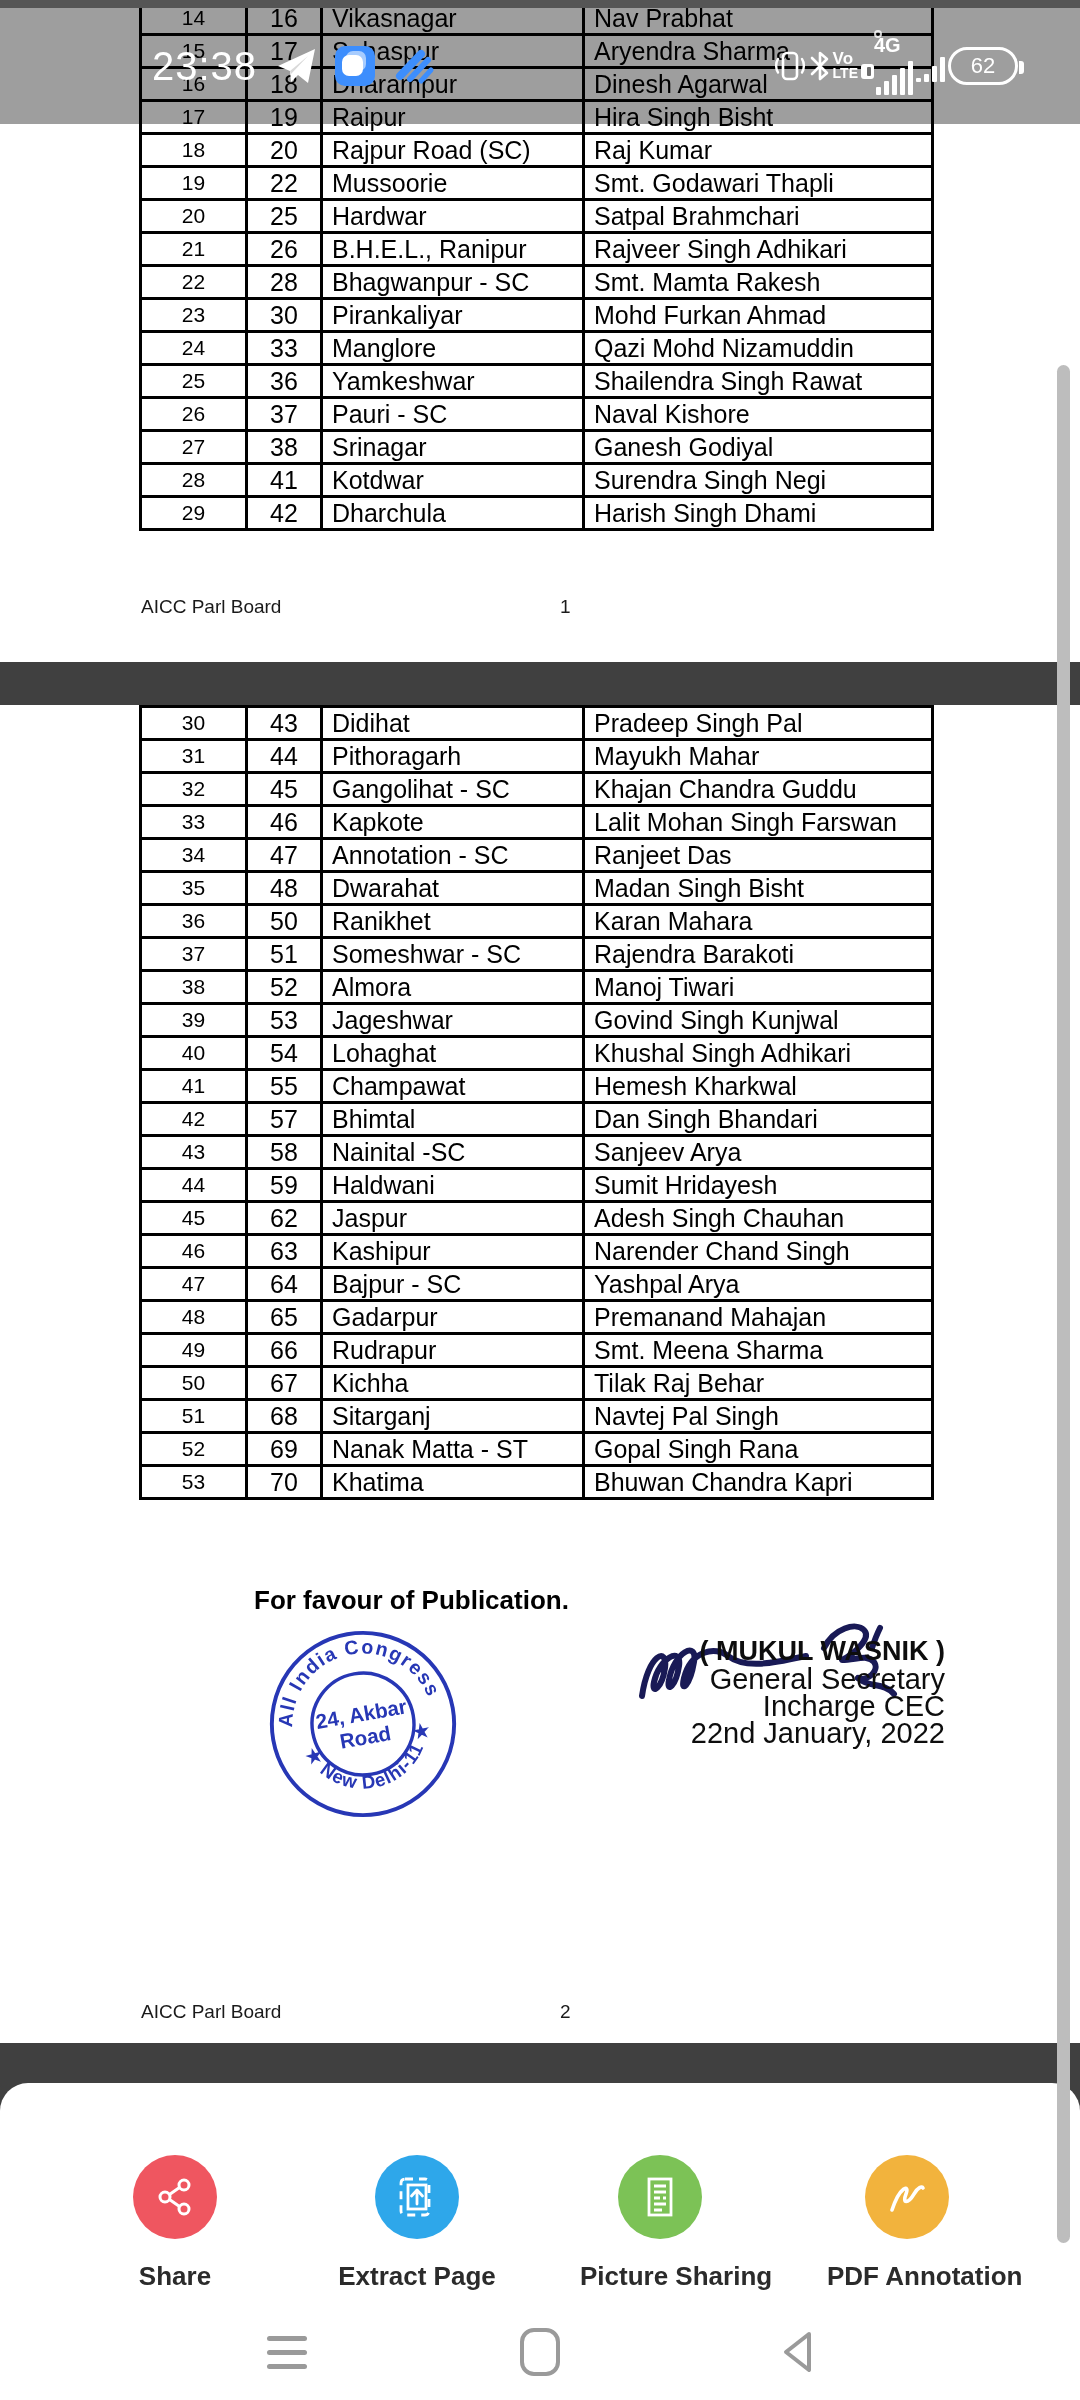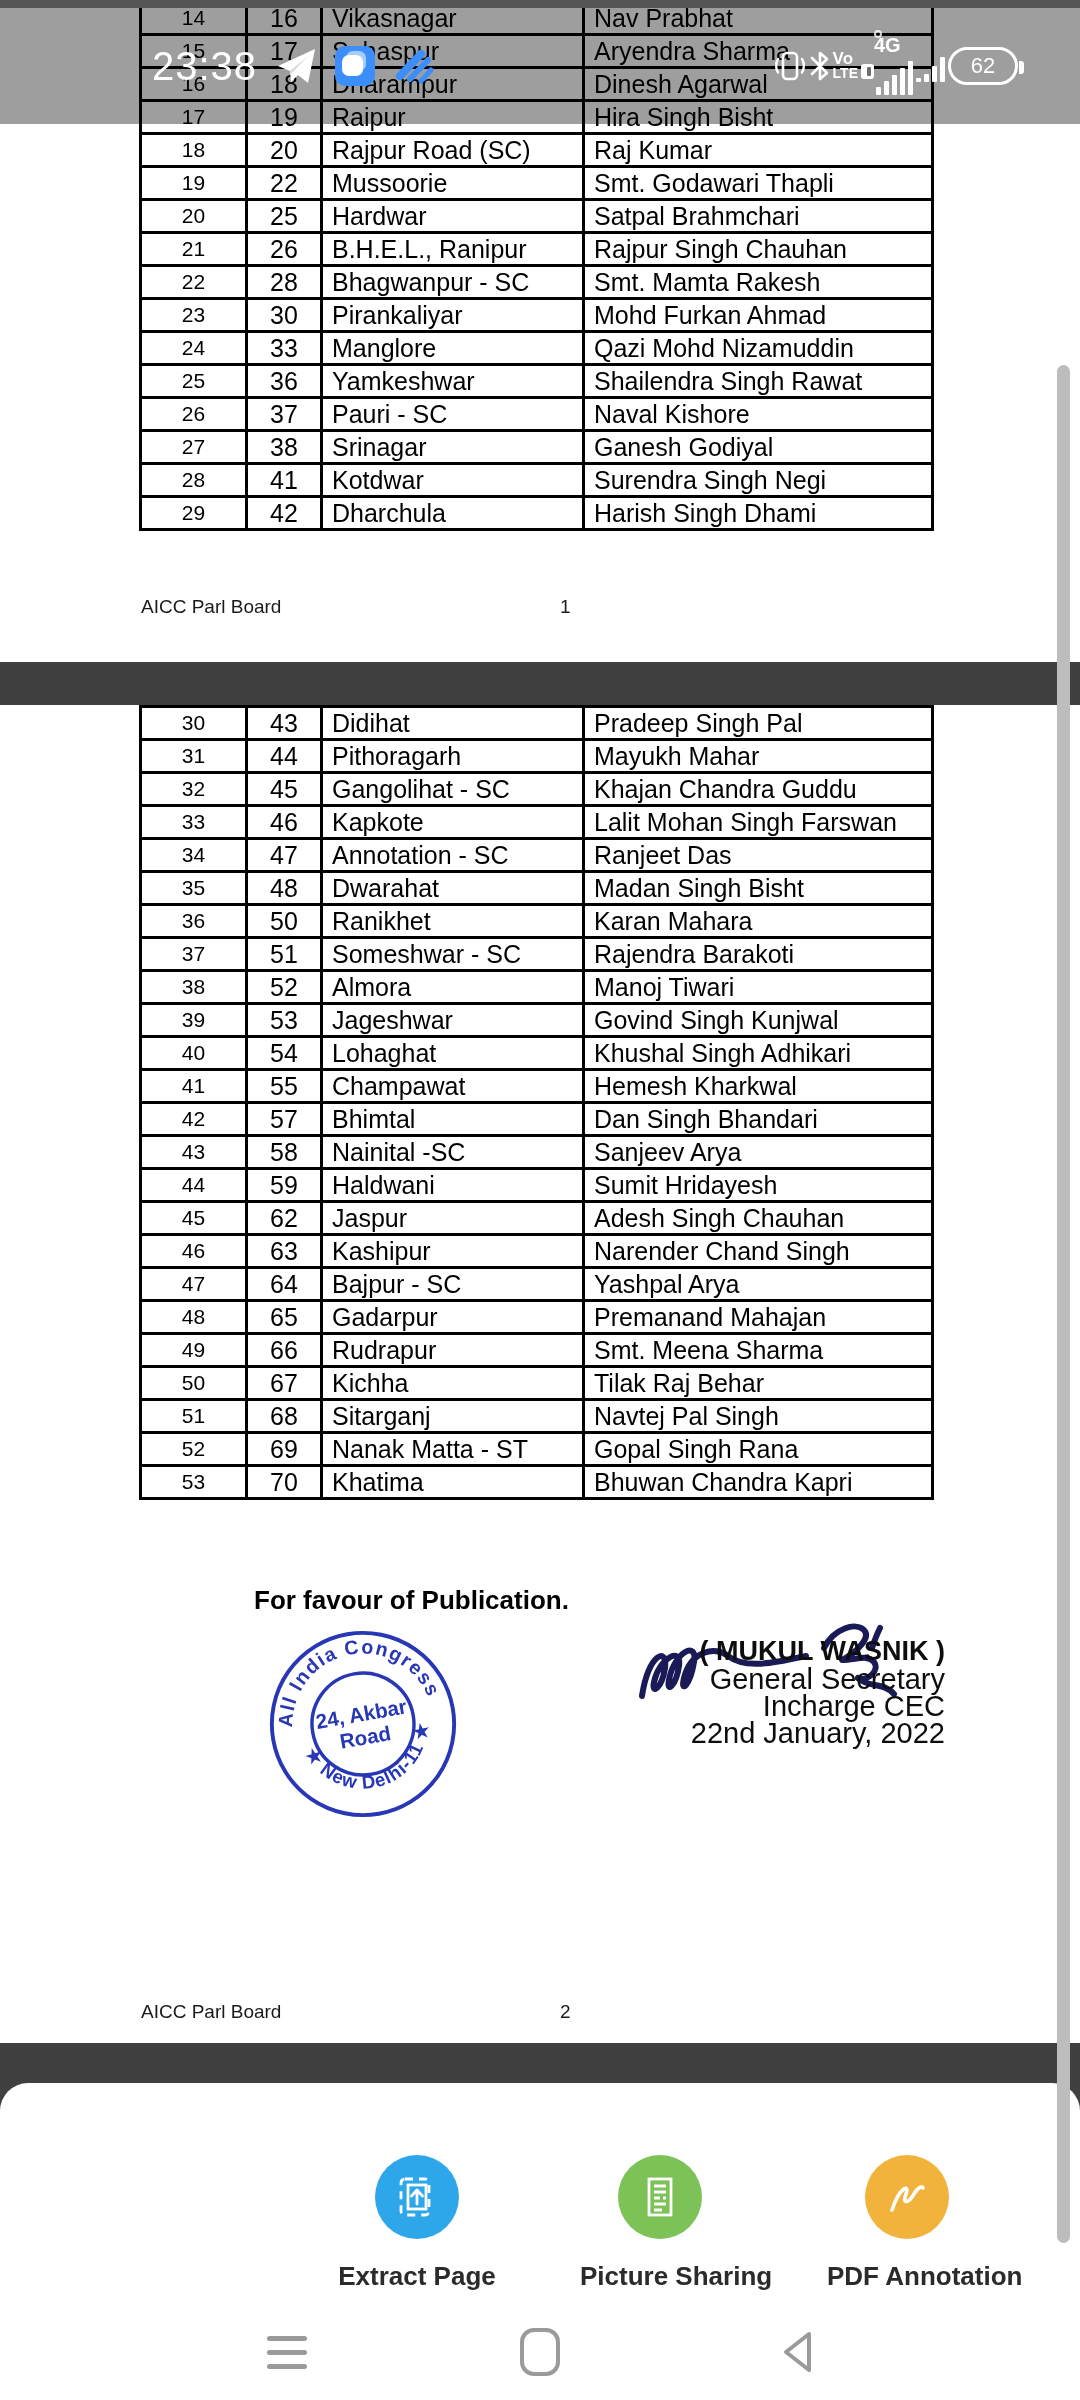--- a/index.html
+++ b/index.html
@@ -129,21 +129,21 @@
     <td class="c-sl">20</td>
     <td class="c-ac">25</td>
     <td class="c-const">Hardwar</td>
     <td class="c-cand">Satpal Brahmchari</td>
   </tr>
 
   <tr>
     <td class="c-sl">21</td>
     <td class="c-ac">26</td>
     <td class="c-const">B.H.E.L., Ranipur</td>
-    <td class="c-cand">Rajpur Singh Chauhan</td>
+    <td class="c-cand">Rajveer Singh Adhikari</td>
   </tr>
 
   <tr>
     <td class="c-sl">22</td>
     <td class="c-ac">28</td>
     <td class="c-const">Bhagwanpur - SC</td>
     <td class="c-cand">Smt. Mamta Rakesh</td>
   </tr>
 
   <tr>
@@ -471,20 +471,33 @@
         </g>
       </svg>
       <span class="battery">
         <span>62</span>
       </span>
     </div>
   </div>
 
   <div class="bottom-sheet">
 
+    <button class="action-btn ab-1">
+      <span class="action-circle" style="background: rgb(239, 86, 96);">
+        <svg width="46" height="46" viewBox="0 0 46 46">
+          <g fill="none" stroke="#fff" stroke-width="3">
+            <circle cx="13" cy="23" r="5"></circle>
+            <circle cx="32" cy="11" r="5"></circle>
+            <circle cx="32" cy="35" r="5"></circle>
+            <path d="M17.5,20.5 L27.5,13.5 M17.5,25.5 L27.5,32.5"></path>
+          </g>
+        </svg>
+      </span>
+      <div class="action-label">Share</div>
+    </button>
 
     <button class="action-btn ab-2">
       <span class="action-circle" style="background: rgb(46, 167, 234);">
         <svg width="46" height="46" viewBox="0 0 46 46">
           <rect x="7" y="5" width="28" height="36" rx="4" fill="none" stroke="#fff" stroke-width="2.8" stroke-dasharray="8 6"></rect>
           <rect x="14" y="11" width="18" height="24" fill="none" stroke="#fff" stroke-width="2.8"></rect>
           <path d="M23,30 L23,17 M17.5,22 L23,16 L28.5,22" fill="none" stroke="#fff" stroke-width="2.8" stroke-linecap="round" stroke-linejoin="round"></path>
         </svg>
       </span>
       <div class="action-label">Extract Page</div>

